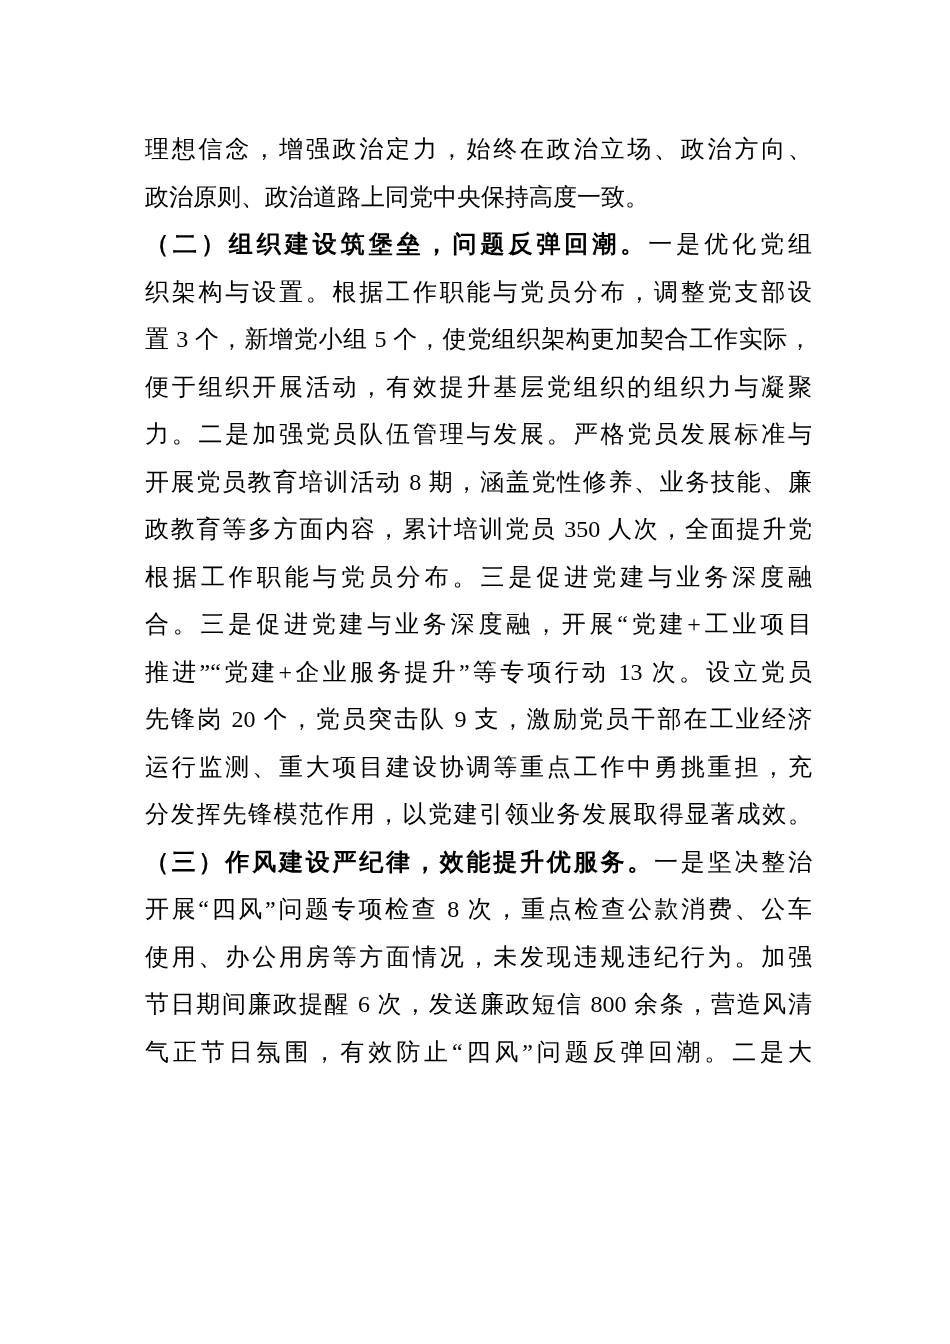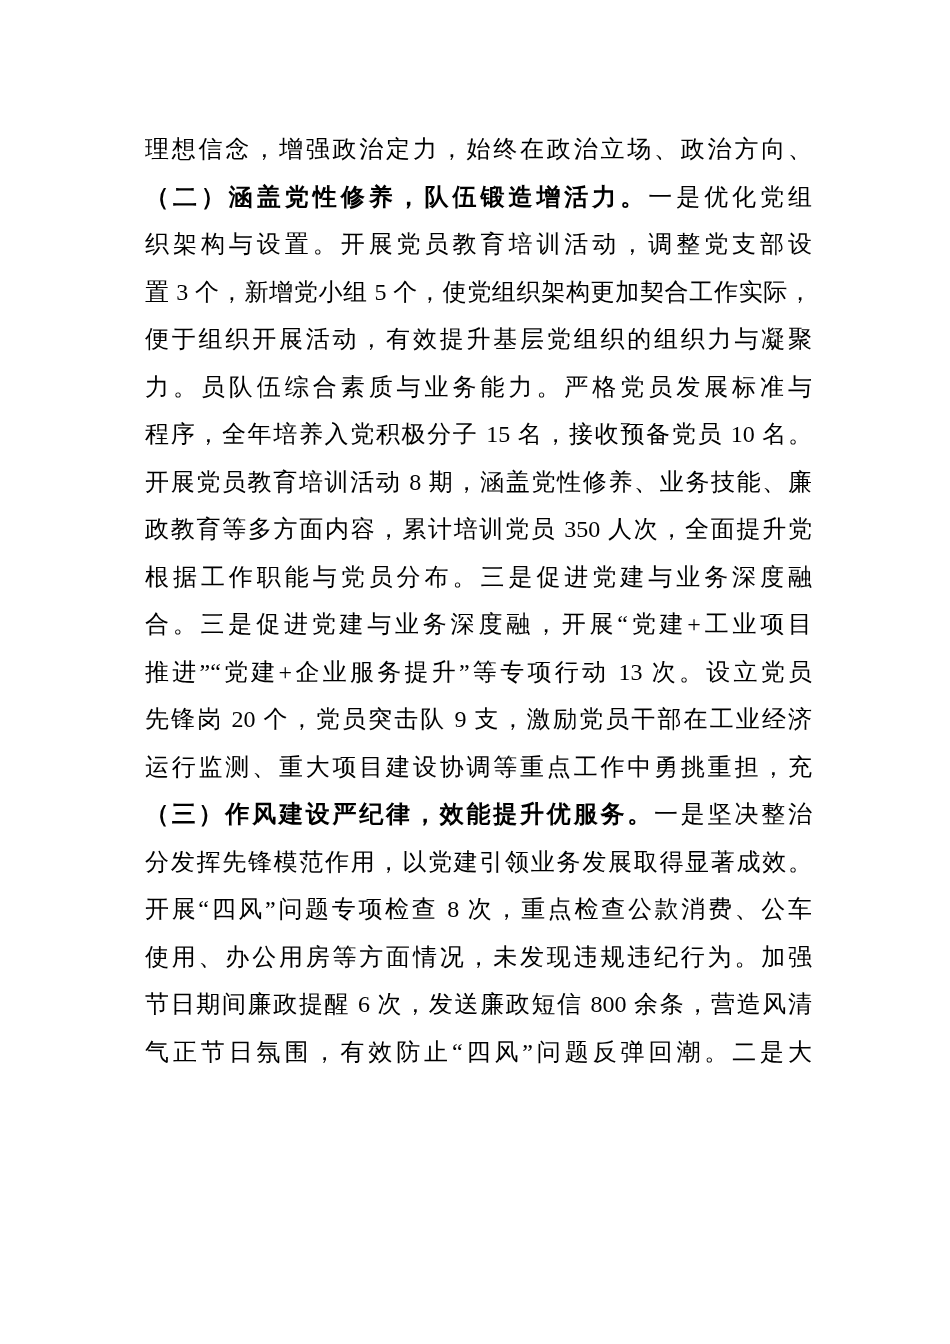--- a/index.html
+++ b/index.html
@@ -41,33 +41,33 @@
   }
   .seg { font-weight: normal; }
   .seg-bold { font-weight: bold; }
 </style>
 </head>
 <body>
 
 <div class="page">
   <div class="doc-body">
       <div class="line"><span class="seg">理想信念，增强政治定力，始终在政治立场、政治方向、</span></div>
-      <div class="line"><span class="seg-bold">（二）涵盖党性修养，队伍锻造增活力。</span><span class="seg">一是优化党组</span></div>
-      <div class="line"><span class="seg">织架构与设置。开展党员教育培训活动，调整党支部设</span></div>
+      <div class="line endline"><span class="seg">政治原则、政治道路上同党中央保持高度一致。</span></div>
+      <div class="line"><span class="seg-bold">（二）组织建设筑堡垒，问题反弹回潮。</span><span class="seg">一是优化党组</span></div>
+      <div class="line"><span class="seg">织架构与设置。根据工作职能与党员分布，调整党支部设</span></div>
       <div class="line"><span class="seg">置 3 个，新增党小组 5 个，使党组织架构更加契合工作实际，</span></div>
       <div class="line"><span class="seg">便于组织开展活动，有效提升基层党组织的组织力与凝聚</span></div>
-      <div class="line"><span class="seg">力。员队伍综合素质与业务能力。严格党员发展标准与</span></div>
-      <div class="line"><span class="seg">程序，全年培养入党积极分子 15 名，接收预备党员 10 名。</span></div>
+      <div class="line"><span class="seg">力。二是加强党员队伍管理与发展。严格党员发展标准与</span></div>
       <div class="line"><span class="seg">开展党员教育培训活动 8 期，涵盖党性修养、业务技能、廉</span></div>
       <div class="line"><span class="seg">政教育等多方面内容，累计培训党员 350 人次，全面提升党</span></div>
       <div class="line"><span class="seg">根据工作职能与党员分布。三是促进党建与业务深度融</span></div>
       <div class="line"><span class="seg">合。三是促进党建与业务深度融，开展“党建+工业项目</span></div>
       <div class="line"><span class="seg">推进”“党建+企业服务提升”等专项行动 13 次。设立党员</span></div>
       <div class="line"><span class="seg">先锋岗 20 个，党员突击队 9 支，激励党员干部在工业经济</span></div>
       <div class="line"><span class="seg">运行监测、重大项目建设协调等重点工作中勇挑重担，充</span></div>
+      <div class="line"><span class="seg">分发挥先锋模范作用，以党建引领业务发展取得显著成效。</span></div>
       <div class="line"><span class="seg-bold">（三）作风建设严纪律，效能提升优服务。</span><span class="seg">一是坚决整治</span></div>
-      <div class="line"><span class="seg">分发挥先锋模范作用，以党建引领业务发展取得显著成效。</span></div>
       <div class="line"><span class="seg">开展“四风”问题专项检查 8 次，重点检查公款消费、公车</span></div>
       <div class="line"><span class="seg">使用、办公用房等方面情况，未发现违规违纪行为。加强</span></div>
       <div class="line"><span class="seg">节日期间廉政提醒 6 次，发送廉政短信 800 余条，营造风清</span></div>
       <div class="line"><span class="seg">气正节日氛围，有效防止“四风”问题反弹回潮。二是大</span></div>
     </div>
 </div>
 
 </body></html>

